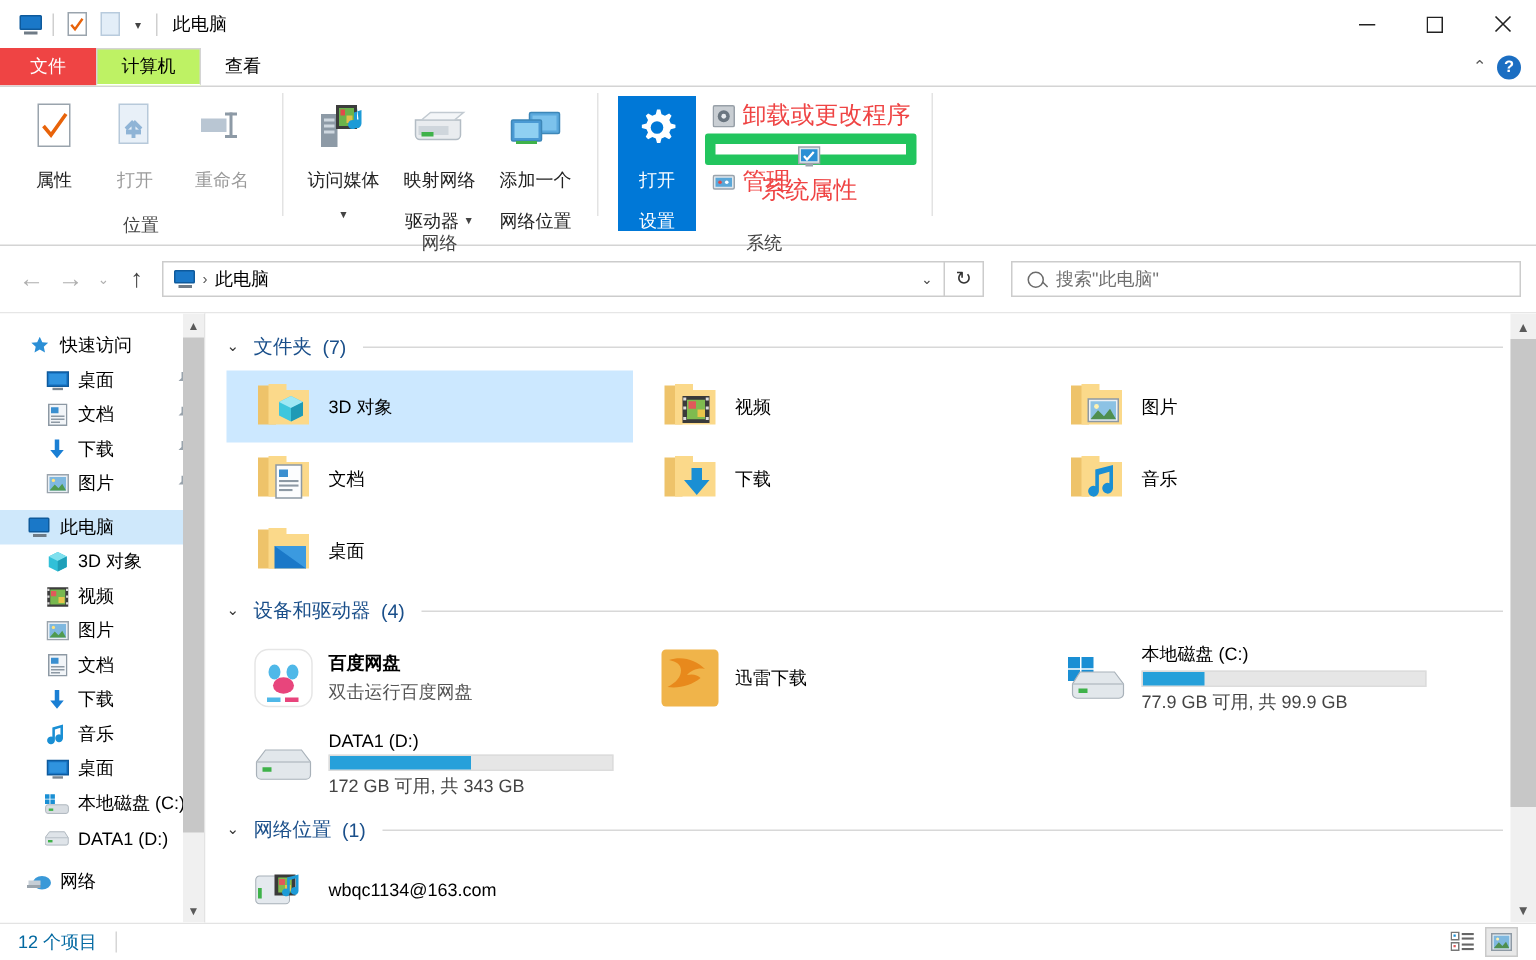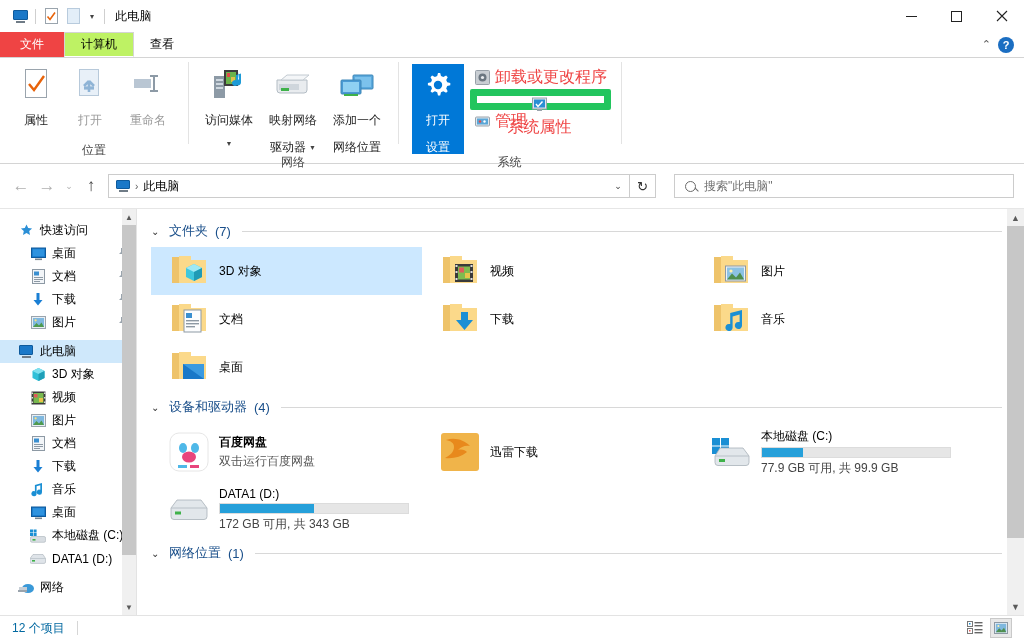--- a/index.html
+++ b/index.html
@@ -793,20 +793,36 @@
         </div>
       </div>
 
       <div class="grouphdr" style="margin-top:2px;">
         <span class="grp-chev">⌄</span>
         <span class="grp-name">网络位置</span>
         <span class="grp-count">(1)</span>
         <span class="grp-rule"></span>
       </div>
 
+      <div class="tilegrid">
+        <div class="tile">
+          <span class="tile-ico">
+            <svg width="40" height="30" viewBox="0 0 40 30">
+              <path d="M4 6 h16 l4 5 v11 a2.5 2.5 0 0 1 -2.5 2.5 H4 A2.5 2.5 0 0 1 1.5 22 V8.5 A2.5 2.5 0 0 1 4 6z" fill="#e4e9ee" stroke="#a8b1b9" stroke-width="0.7"></path>
+              <rect x="3" y="14" width="2.5" height="7" fill="#3fb24a"></rect>
+              <rect x="14" y="5" width="14" height="14" fill="#3a3a3a"></rect>
+              <rect x="16.5" y="7" width="9" height="10" fill="#7fbb4f"></rect>
+              <rect x="17" y="8" width="4" height="4" fill="#e05a5a"></rect>
+              <rect x="21" y="12" width="4" height="4" fill="#e8c44a"></rect>
+              <path d="M30 5 v11 a2.6 2.6 0 1 1 -1.8 -2.5 V7.5 l-4 1.1 v8.4 a2.6 2.6 0 1 1 -1.8 -2.5 V7z" fill="#1d9bd7"></path>
+            </svg>
+          </span>
+          <span class="tile-lb">wbqc1134@163.com</span>
+        </div>
+      </div>
 
       <div class="ct-scroll">
         <div class="ct-arrow">▲</div>
         <div class="ct-track">
           <div class="ct-thumb" style="top:0; height:312px;"></div>
         </div>
         <div class="ct-arrow">▼</div>
       </div>
     </div>
   </div>

